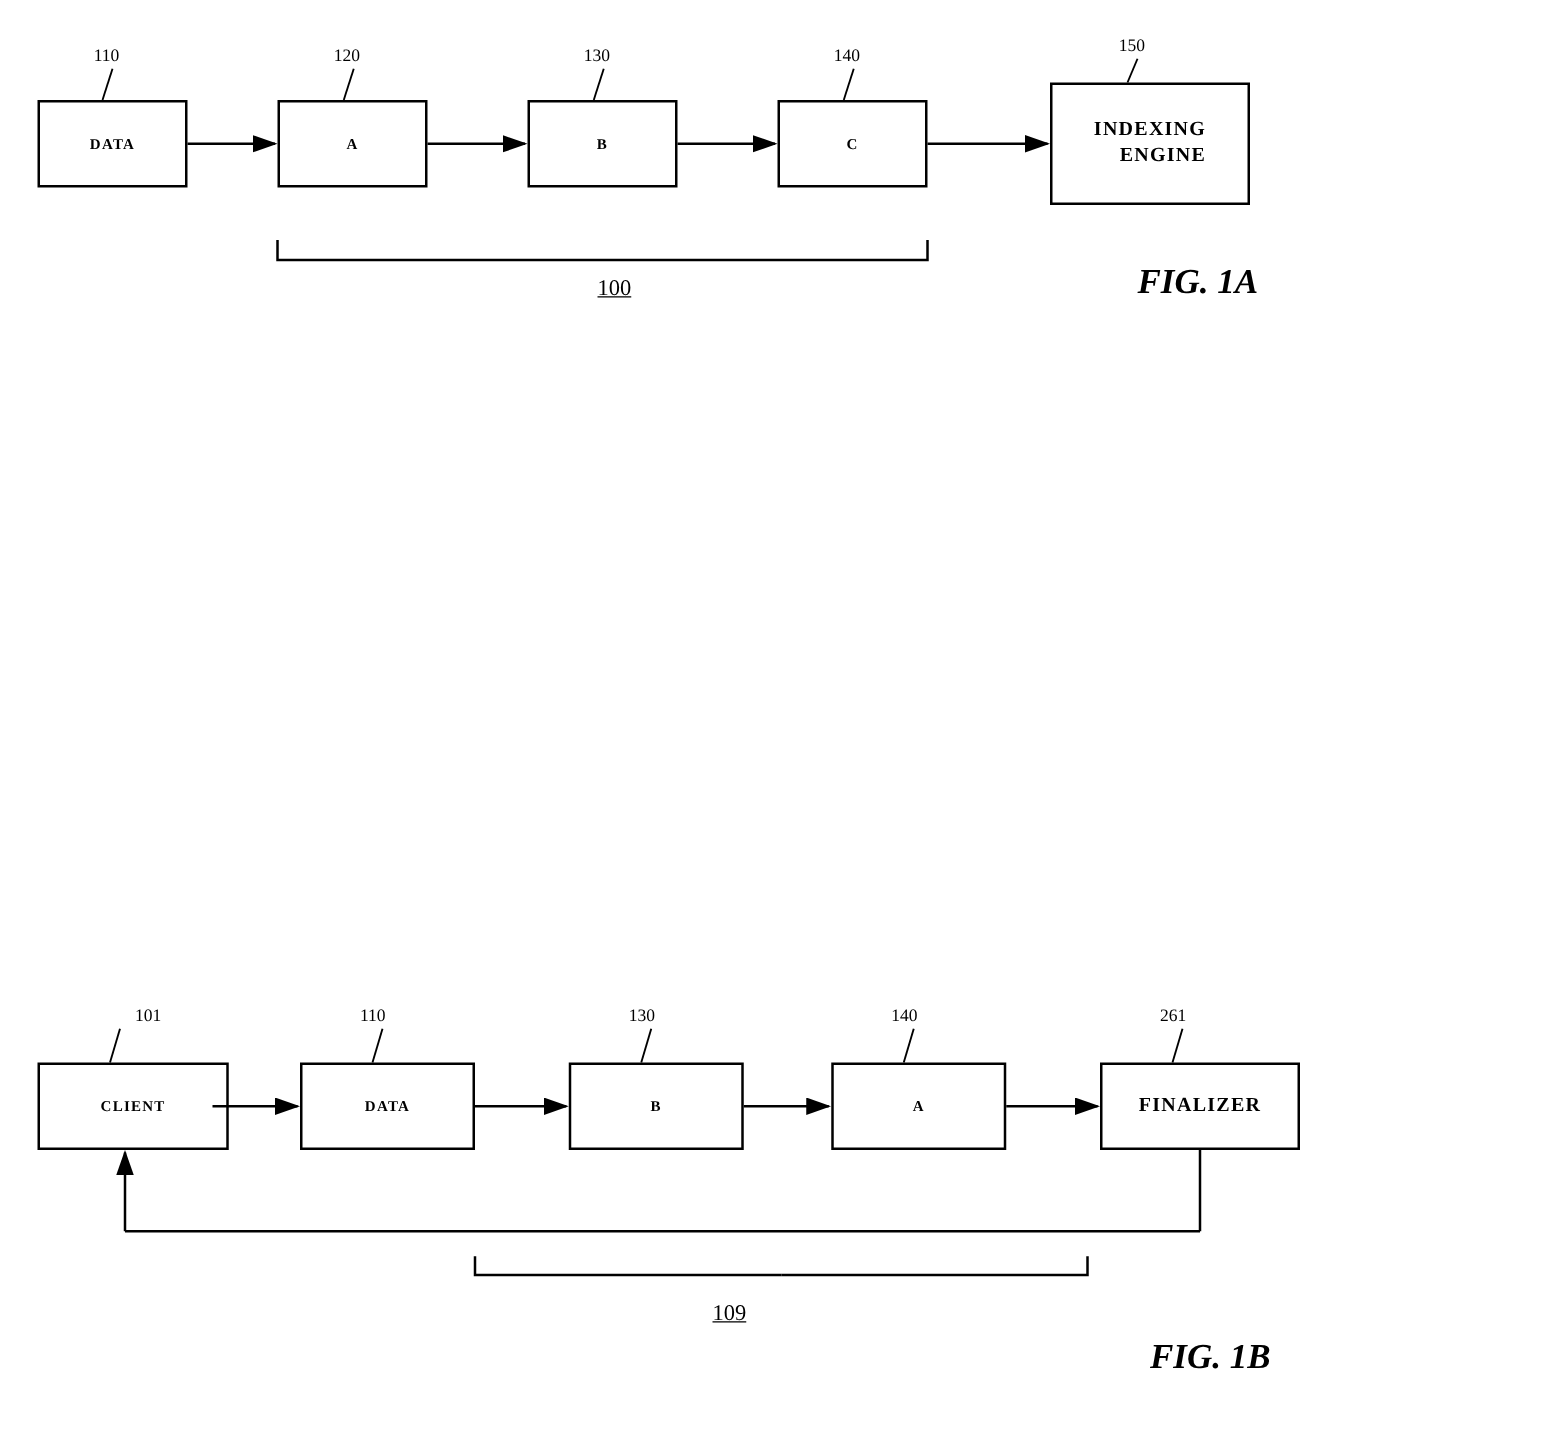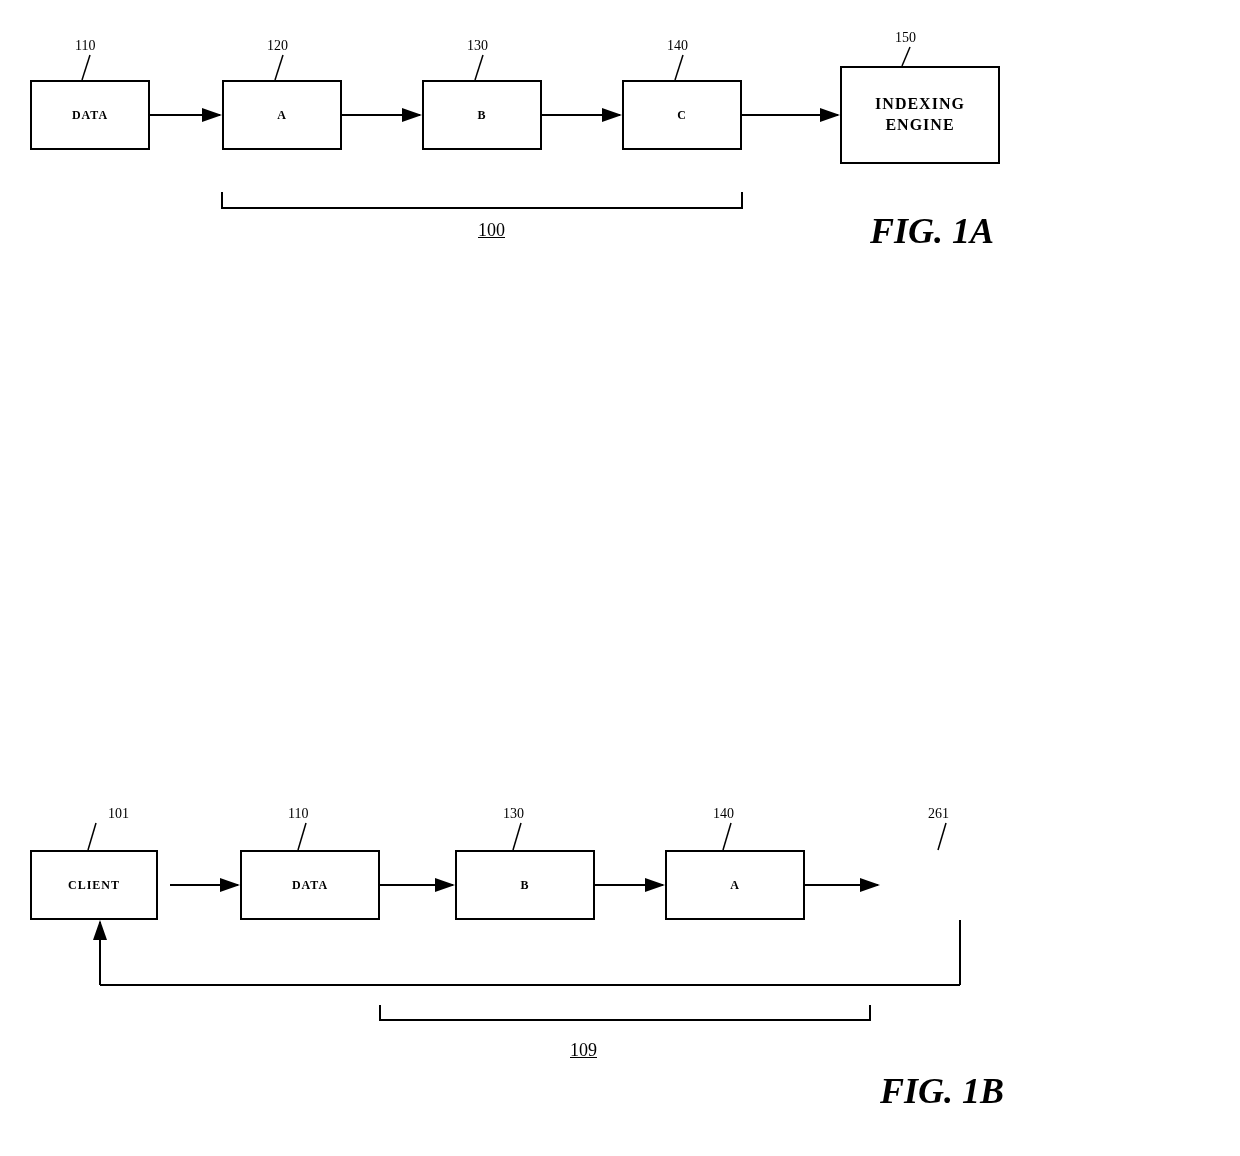--- a/index.html
+++ b/index.html
@@ -35,24 +35,25 @@
     
 
     .label-ref {
       position: absolute;
       font-size: 14px;
       font-family: 'Times New Roman', Times, serif;
     }
 
     .fig-label {
       position: absolute;
-      font-size: 36px;
+      font-size: 28px;
       font-weight: bold;
       font-family: 'Times New Roman', Times, serif;
       font-style: italic;
+      margin-left: 40px;
     }
 
     .brace-label {
       position: absolute;
       font-size: 18px;
       font-family: 'Times New Roman', Times, serif;
       text-decoration: underline;
     }
 
     svg.overlay {
@@ -93,37 +94,37 @@
   </div>
 
   <div class="box" style="left:622px; top:80px; width:120px; height:70px;">
     <span>C</span>
   </div>
 
   <div class="label-ref" style="left:667px; top:38px;">
     <span>140</span>
   </div>
 
-  <div class="box" style="left:840px; top:66px; width:160px; height:98px; font-size:16px; text-align:center; white-space:pre-line; line-height:1.3;">
+  <div class="box" style="left:840px; top:66px; width:160px; height:98px; font-size:16px; text-align:right; white-space:pre-line; line-height:1.3;">
     <span>INDEXING<br>ENGINE</span>
   </div>
 
   <div class="label-ref" style="left:895px; top:30px;text-align:center;">
     <span>150</span>
   </div>
 
   <div class="fig-label" style="left:870px; top:210px;">
     <span>FIG. 1A</span>
   </div>
 
   <div class="brace-label" style="left:478px; top:220px;">
     <span>100</span>
   </div>
 
-  <div class="box" style="left:30px; top:850px; width:128px; height:70px;text-align:right;">
+  <div class="box" style="left:30px; top:850px; width:153px; height:70px;text-align:right;">
     <span>CLIENT</span>
   </div>
 
   <div class="label-ref" style="left:78px; top:806px;margin-left:30px;">
     <span>101</span>
   </div>
 
   <div class="box" style="left:240px; top:850px; width:140px; height:70px;">
     <span>DATA</span>
   </div>
@@ -141,20 +142,23 @@
   </div>
 
   <div class="box" style="left:665px; top:850px; width:140px; height:70px;">
     <span>A</span>
   </div>
 
   <div class="label-ref" style="left:713px; top:806px;">
     <span>140</span>
   </div>
 
+  <div class="box" style="left:880px; top:850px; width:160px; height:70px; font-size:16px;">
+    <span>FINALIZER</span>
+  </div>
 
   <div class="label-ref" style="left:928px; top:806px;">
     <span>261</span>
   </div>
 
   <div class="fig-label" style="left:880px; top:1070px;">
     <span>FIG. 1B</span>
   </div>
 
   <div class="brace-label" style="left:570px; top:1040px;">

